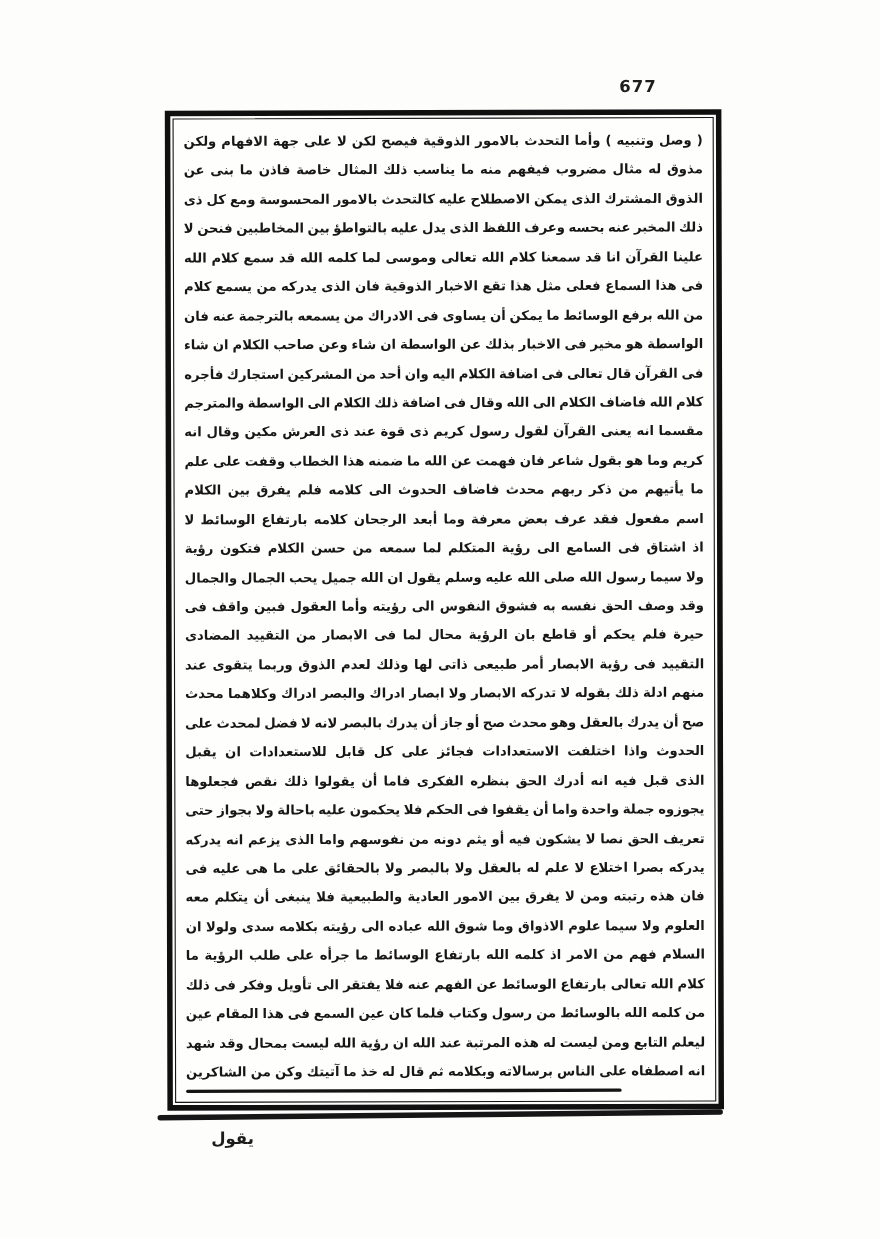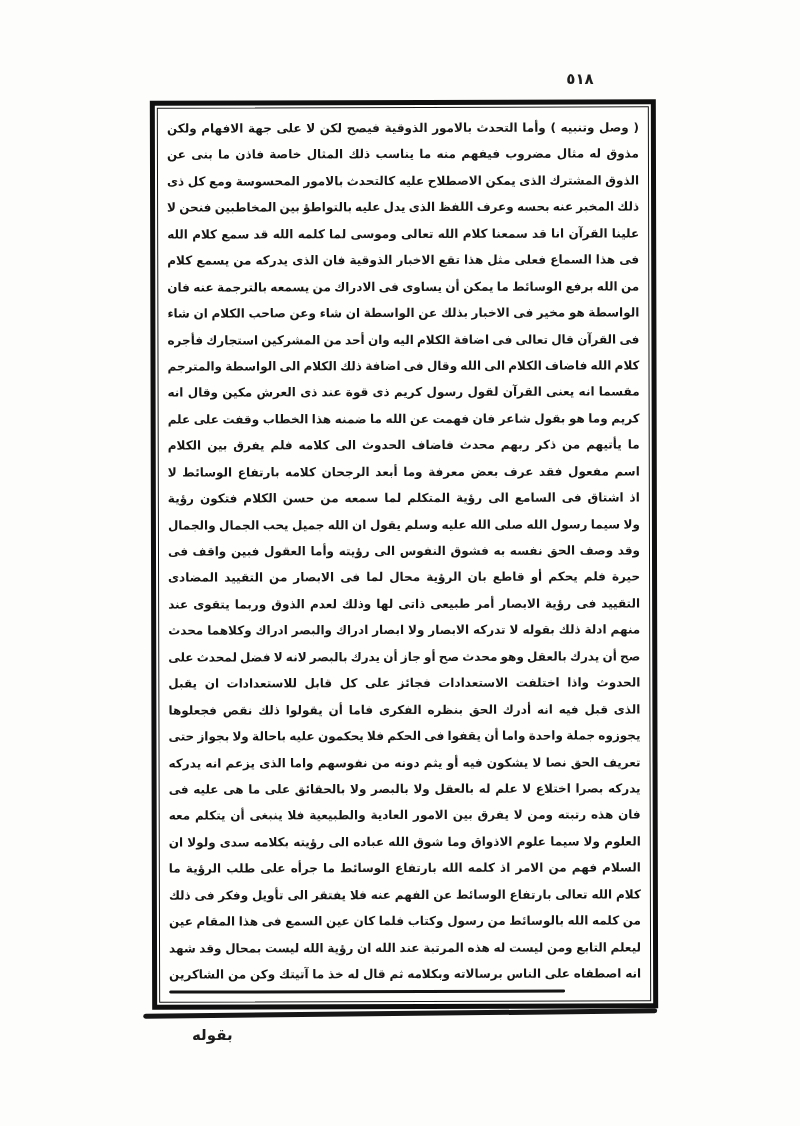--- a/index.html
+++ b/index.html
@@ -90,21 +90,21 @@
     font-weight: 700;
     color: #1c1c1c;
     direction: rtl;
   }
 </style>
 </head>
 <body>
 
 <div class="scan-page">
 
-  <div class="page-number">٥١٨</div>
+  <div class="page-number">677</div>
 
   <div class="page-frame">
     <div class="inner-frame">
       <div class="text-block">
           <div class="line">( وصل وتنبيه ) وأما التحدث بالامور الذوقية فيصح لكن لا على جهة الافهام ولكن كل</div>
           <div class="line">مذوق له مثال مضروب فيفهم منه ما يناسب ذلك المثال خاصة فاذن ما بنى عن حقيقة الاف</div>
           <div class="line">الذوق المشترك الذى يمكن الاصطلاح عليه كالتحدث بالامور المحسوسة ومع كل ذى حس أدرك</div>
           <div class="line">ذلك المخبر عنه بحسه وعرف اللفظ الذى يدل عليه بالتواطؤ بين المخاطبين فنحن لا نشك اذا تلى</div>
           <div class="line">علينا القرآن انا قد سمعنا كلام الله تعالى وموسى لما كلمه الله قد سمع كلام الله وأين موسى منا</div>
           <div class="line">فى هذا السماع فعلى مثل هذا تقع الاخبار الذوقية فان الذى يدركه من يسمع كلام الله فى نفسه</div>
@@ -133,15 +133,15 @@
           <div class="line">السلام فهم من الامر اذ كلمه الله بارتفاع الوسائط ما جرأه على طلب الرؤية ما فعل فان سماع</div>
           <div class="line">كلام الله تعالى بارتفاع الوسائط عن الفهم عنه فلا يفتقر الى تأويل وفكر فى ذلك وانما يفتقر</div>
           <div class="line">من كلمه الله بالوسائط من رسول وكتاب فلما كان عين السمع فى هذا المقام عين الفهم مال الرؤية</div>
           <div class="line">ليعلم التابع ومن ليست له هذه المرتبة عند الله ان رؤية الله ليست بمحال وقد شهد الله لموسى</div>
           <div class="line">انه اصطفاه على الناس برسالاته وبكلامه ثم قال له خذ ما آتيتك وكن من الشاكرين وهو تعالى</div>
         </div>
       <div class="end-rule"></div>
     </div>
   </div>
 
-  <div class="catchword">بقوله</div>
+  <div class="catchword">يقول</div>
 
 </div>
 
 </body></html>

